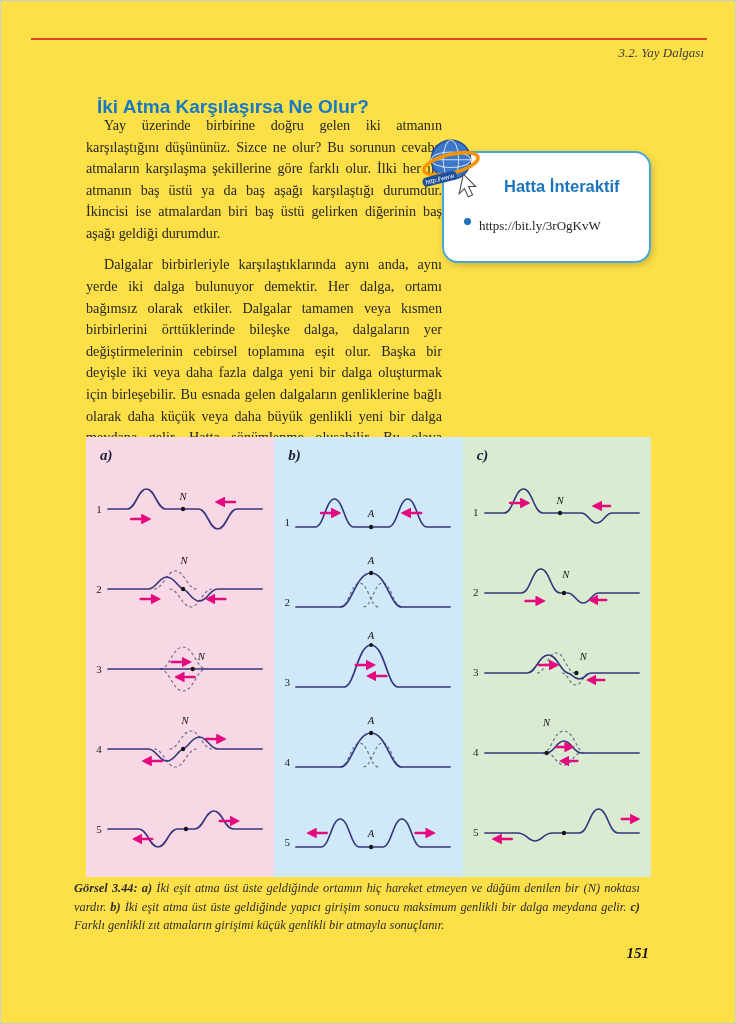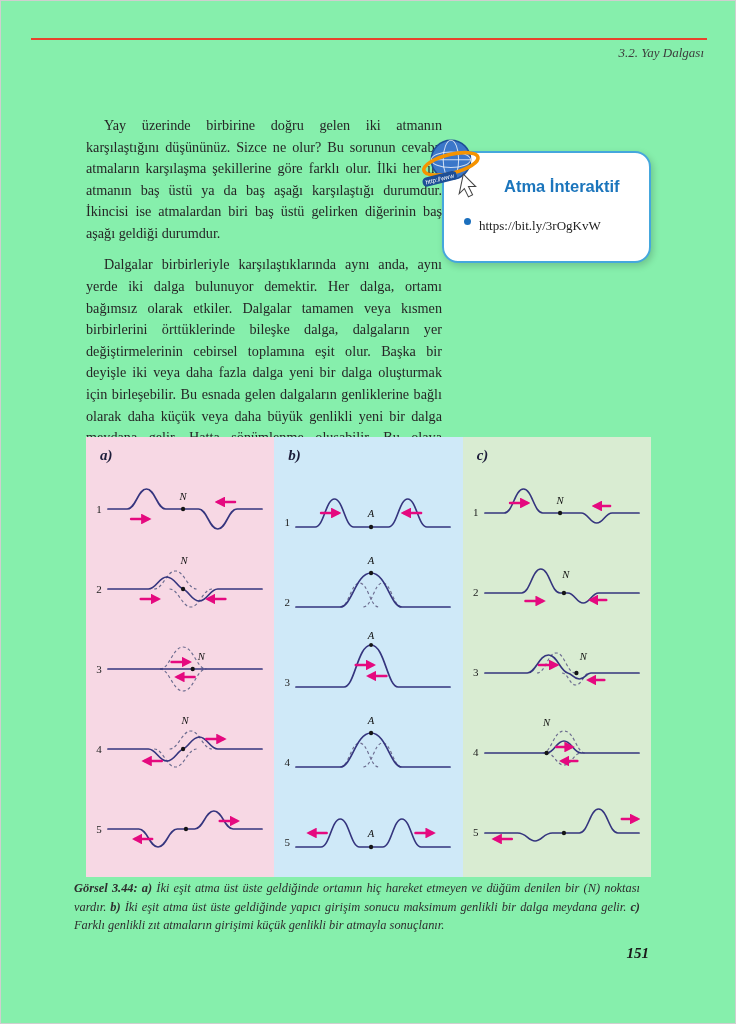--- a/index.html
+++ b/index.html
@@ -1,16 +1,16 @@
 <!DOCTYPE html>
 <html><head>
 <meta charset="utf-8">
 <style>
   html,body{margin:0;padding:0;background:#e9e9e9;}
-  .page{position:relative;width:736px;height:1024px;background:#86efac;
+  .page{position:relative;width:736px;height:1024px;background:#fde047;
         font-family:"Liberation Serif", serif;color:#222;border:1px solid #cfcfcf;
         box-sizing:border-box;overflow:hidden;}
 
   .top-rule{position:absolute;left:30px;top:37px;width:676px;height:2px;background:#e8432d;}
   .section-header{position:absolute;top:44px;right:31px;font-style:italic;font-size:13px;color:#3c3c3c;}
 
   .page-title{position:absolute;left:96px;top:82px;font-family:"Liberation Sans", sans-serif;
               font-size:19px;font-weight:bold;color:#1779c2;}
 
   .content-row{position:absolute;left:85px;top:114px;width:565px;display:flex;}
@@ -62,20 +62,21 @@
       <path d="M0 0 L10 5 L0 10 Z" fill="#e5097f"></path>
     </marker>
   </defs>
 </svg>
 
 <div class="page">
 
   <div class="top-rule"></div>
   <div class="section-header">3.2. Yay Dalgası</div>
 
+  <h1 class="page-title">İki Atma Karşılaşırsa Ne Olur?</h1>
 
   <div class="content-row">
     <div class="text-col">
       <p><span>Yay üzerinde birbirine doğru gelen iki atmanın karşılaştığını düşününüz. Sizce ne olur? Bu sorunun cevabı, atmaların karşılaşma şekillerine göre farklı olur. İlki her iki atmanın baş üstü ya da baş aşağı karşılaştığı durumdur. İkincisi ise atmalardan biri baş üstü gelirken diğerinin baş aşağı geldiği durumdur.</span></p>
       <p><span>Dalgalar birbirleriyle karşılaştıklarında aynı anda, aynı yerde iki dalga bulunuyor demektir. Her dalga, ortamı bağımsız olarak etkiler. Dalgalar tamamen veya kısmen birbirlerini örttüklerinde bileşke dalga, dalgaların yer değiştirmelerinin cebirsel toplamına eşit olur. Başka bir deyişle iki veya daha fazla dalga yeni bir dalga oluşturmak için birleşebilir. Bu esnada gelen dalgaların genliklerine bağlı olarak daha küçük veya daha büyük genlikli yeni bir dalga meydana gelir. Hatta sönümlenme oluşabilir. Bu olaya </span><b>dalgaların girişimi</b><span> denir. Girişim olayı yapıcı veya yıkıcı olabilir. Bu olayı daha iyi anlayabilmek için </span><b class="bi">Görsel 3.44</b><span>'ü ve Fizik İnteraktif linkindeki simülasyonu inceleyiniz.</span></p>
     </div>
 
     <div class="side-col">
       <div class="side-box">
         <div class="globe">
@@ -85,21 +86,21 @@
             <ellipse cx="30" cy="24" rx="7.5" ry="19" fill="none" stroke="rgba(255,255,255,.75)" stroke-width="1"></ellipse>
             <line x1="11" y1="24" x2="49" y2="24" stroke="rgba(255,255,255,.75)" stroke-width="1"></line>
             <ellipse cx="30" cy="28" rx="27" ry="9" fill="none" stroke="#f59300" stroke-width="3.5" transform="rotate(-14 30 28)"></ellipse>
             <g transform="rotate(-14 19 42)">
               <rect x="2" y="38" width="34" height="9" rx="4" fill="#1d4e96"></rect>
               <text x="19" y="44.7" font-size="6" fill="#ffffff" text-anchor="middle" font-family="Liberation Sans, sans-serif">http://www</text>
             </g>
             <path d="M42 38 L54 50 L47 50 L51 58 L47 60 L43 52 L38 57 Z" fill="#ffffff" stroke="#444" stroke-width="1"></path>
           </svg>
         </div>
-        <div class="box-title">Atma İnteraktif</div>
+        <div class="box-title">Hatta İnteraktif</div>
         <div class="box-link-row">
           <span class="bullet"></span>
           <span class="box-link">https://bit.ly/3rOgKvW</span>
         </div>
       </div>
     </div>
   </div>
 
   <div class="figure">
 

